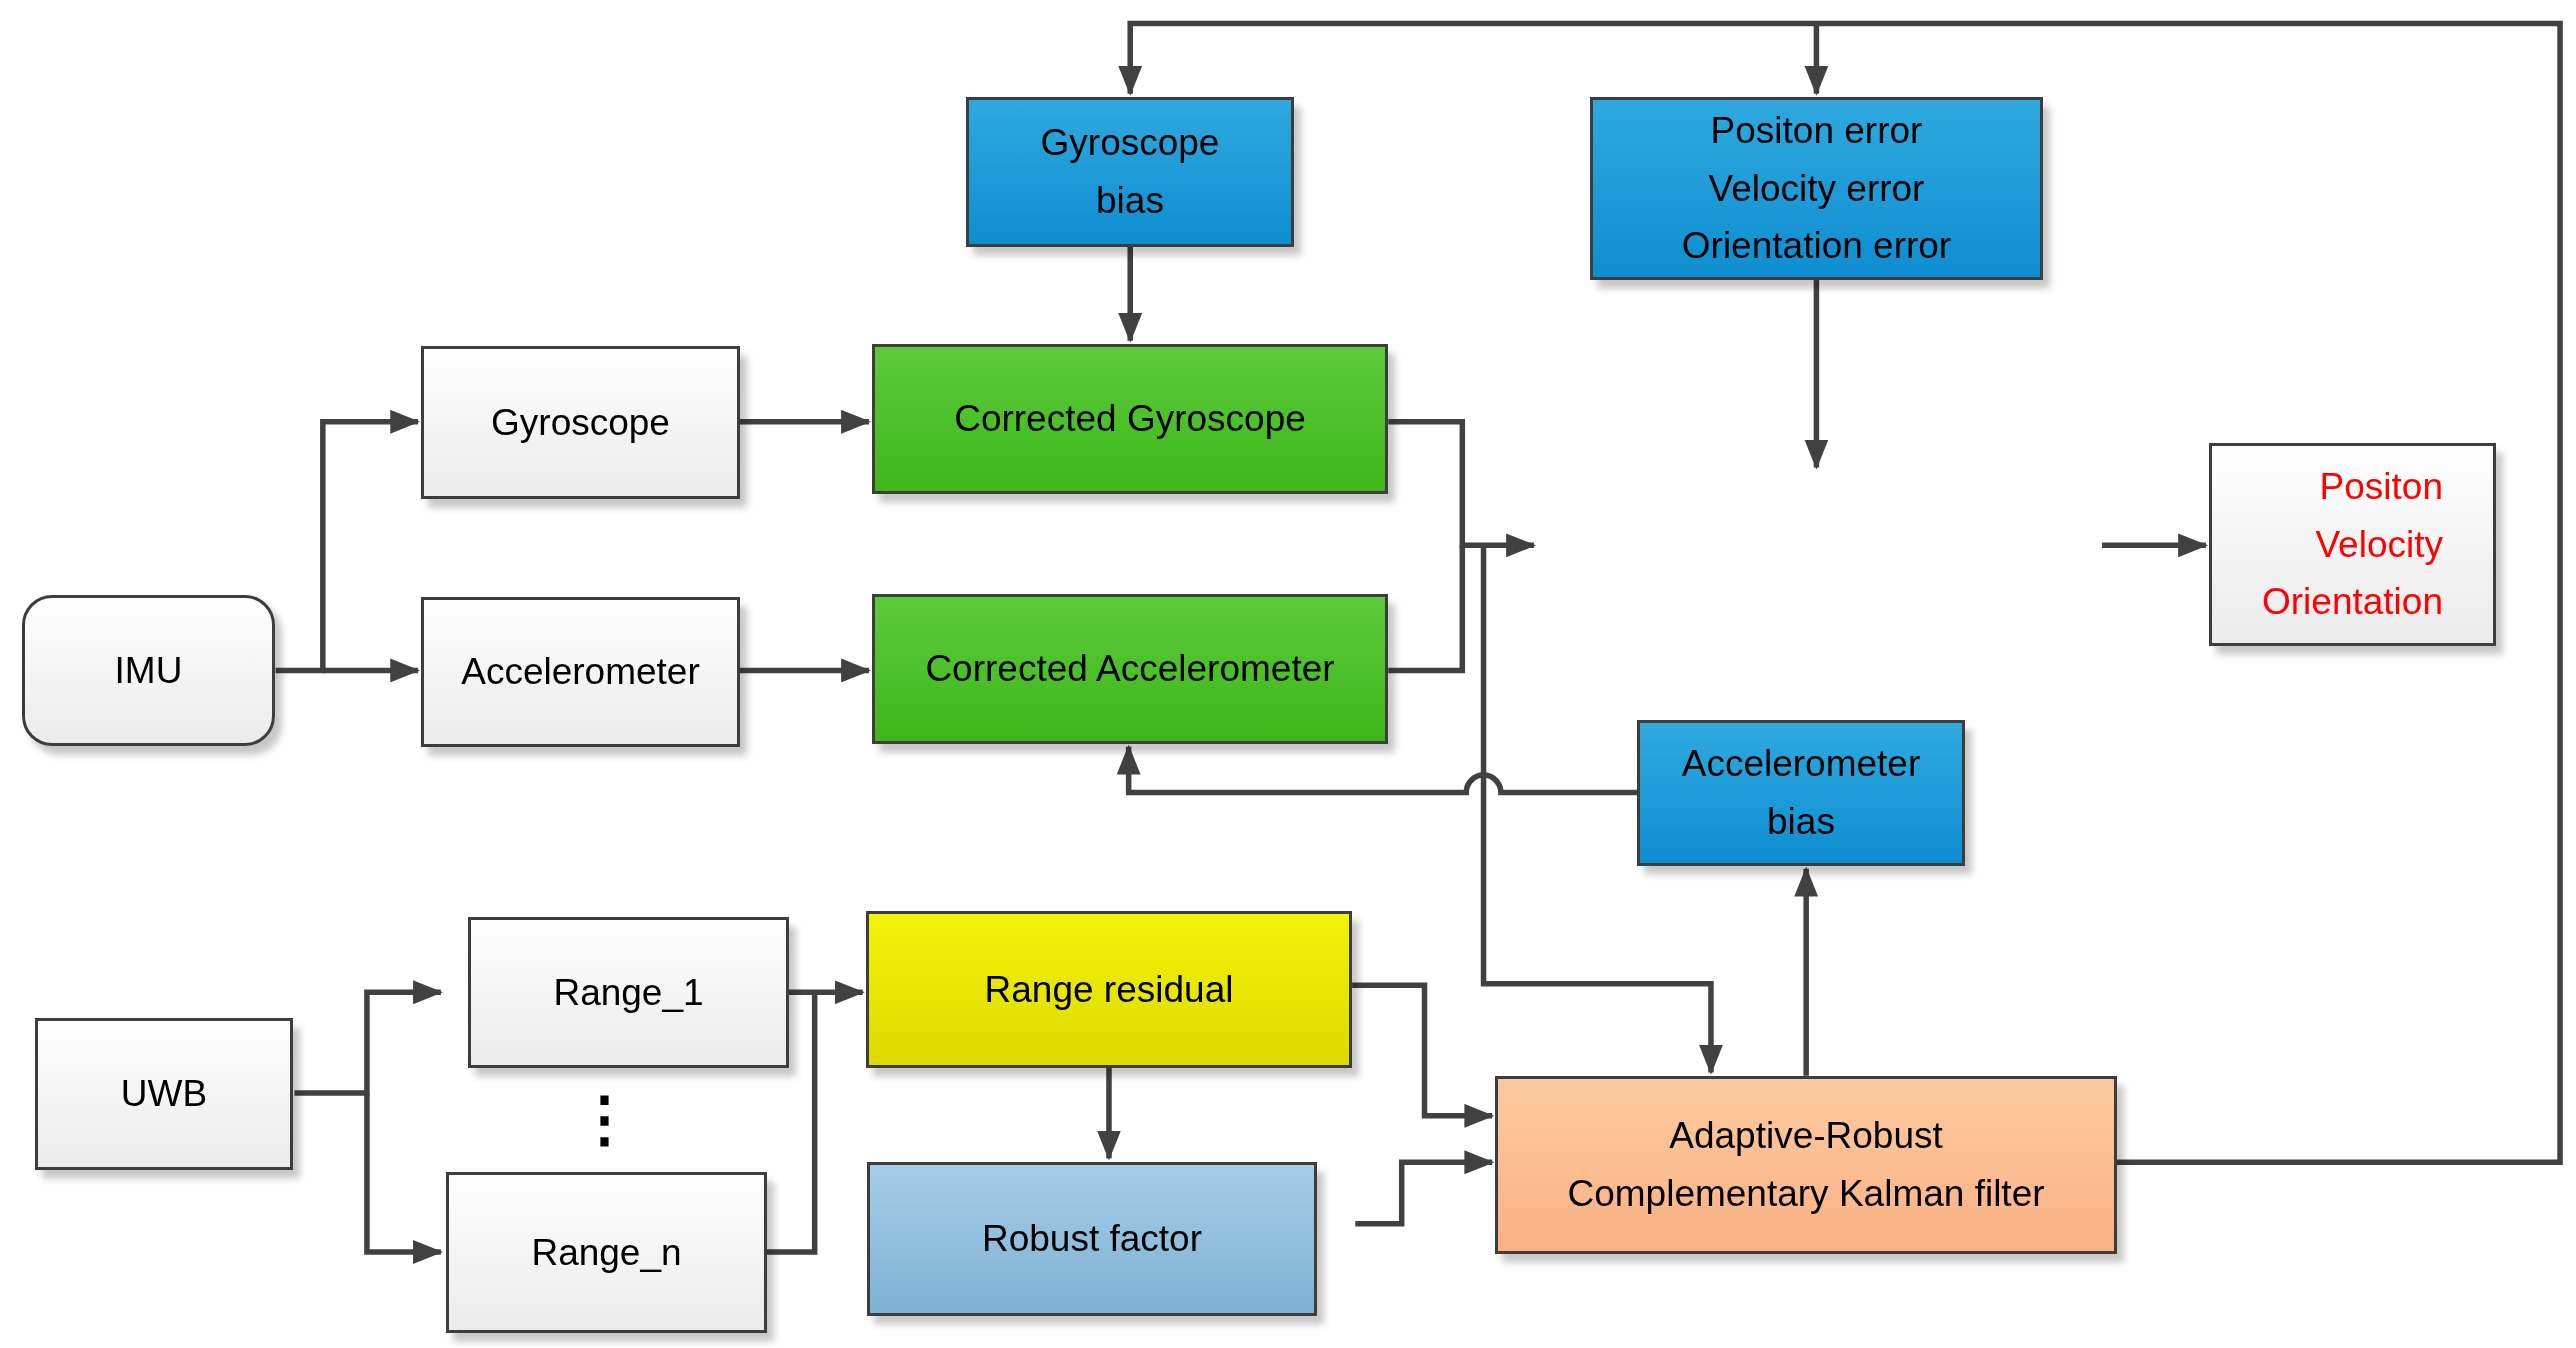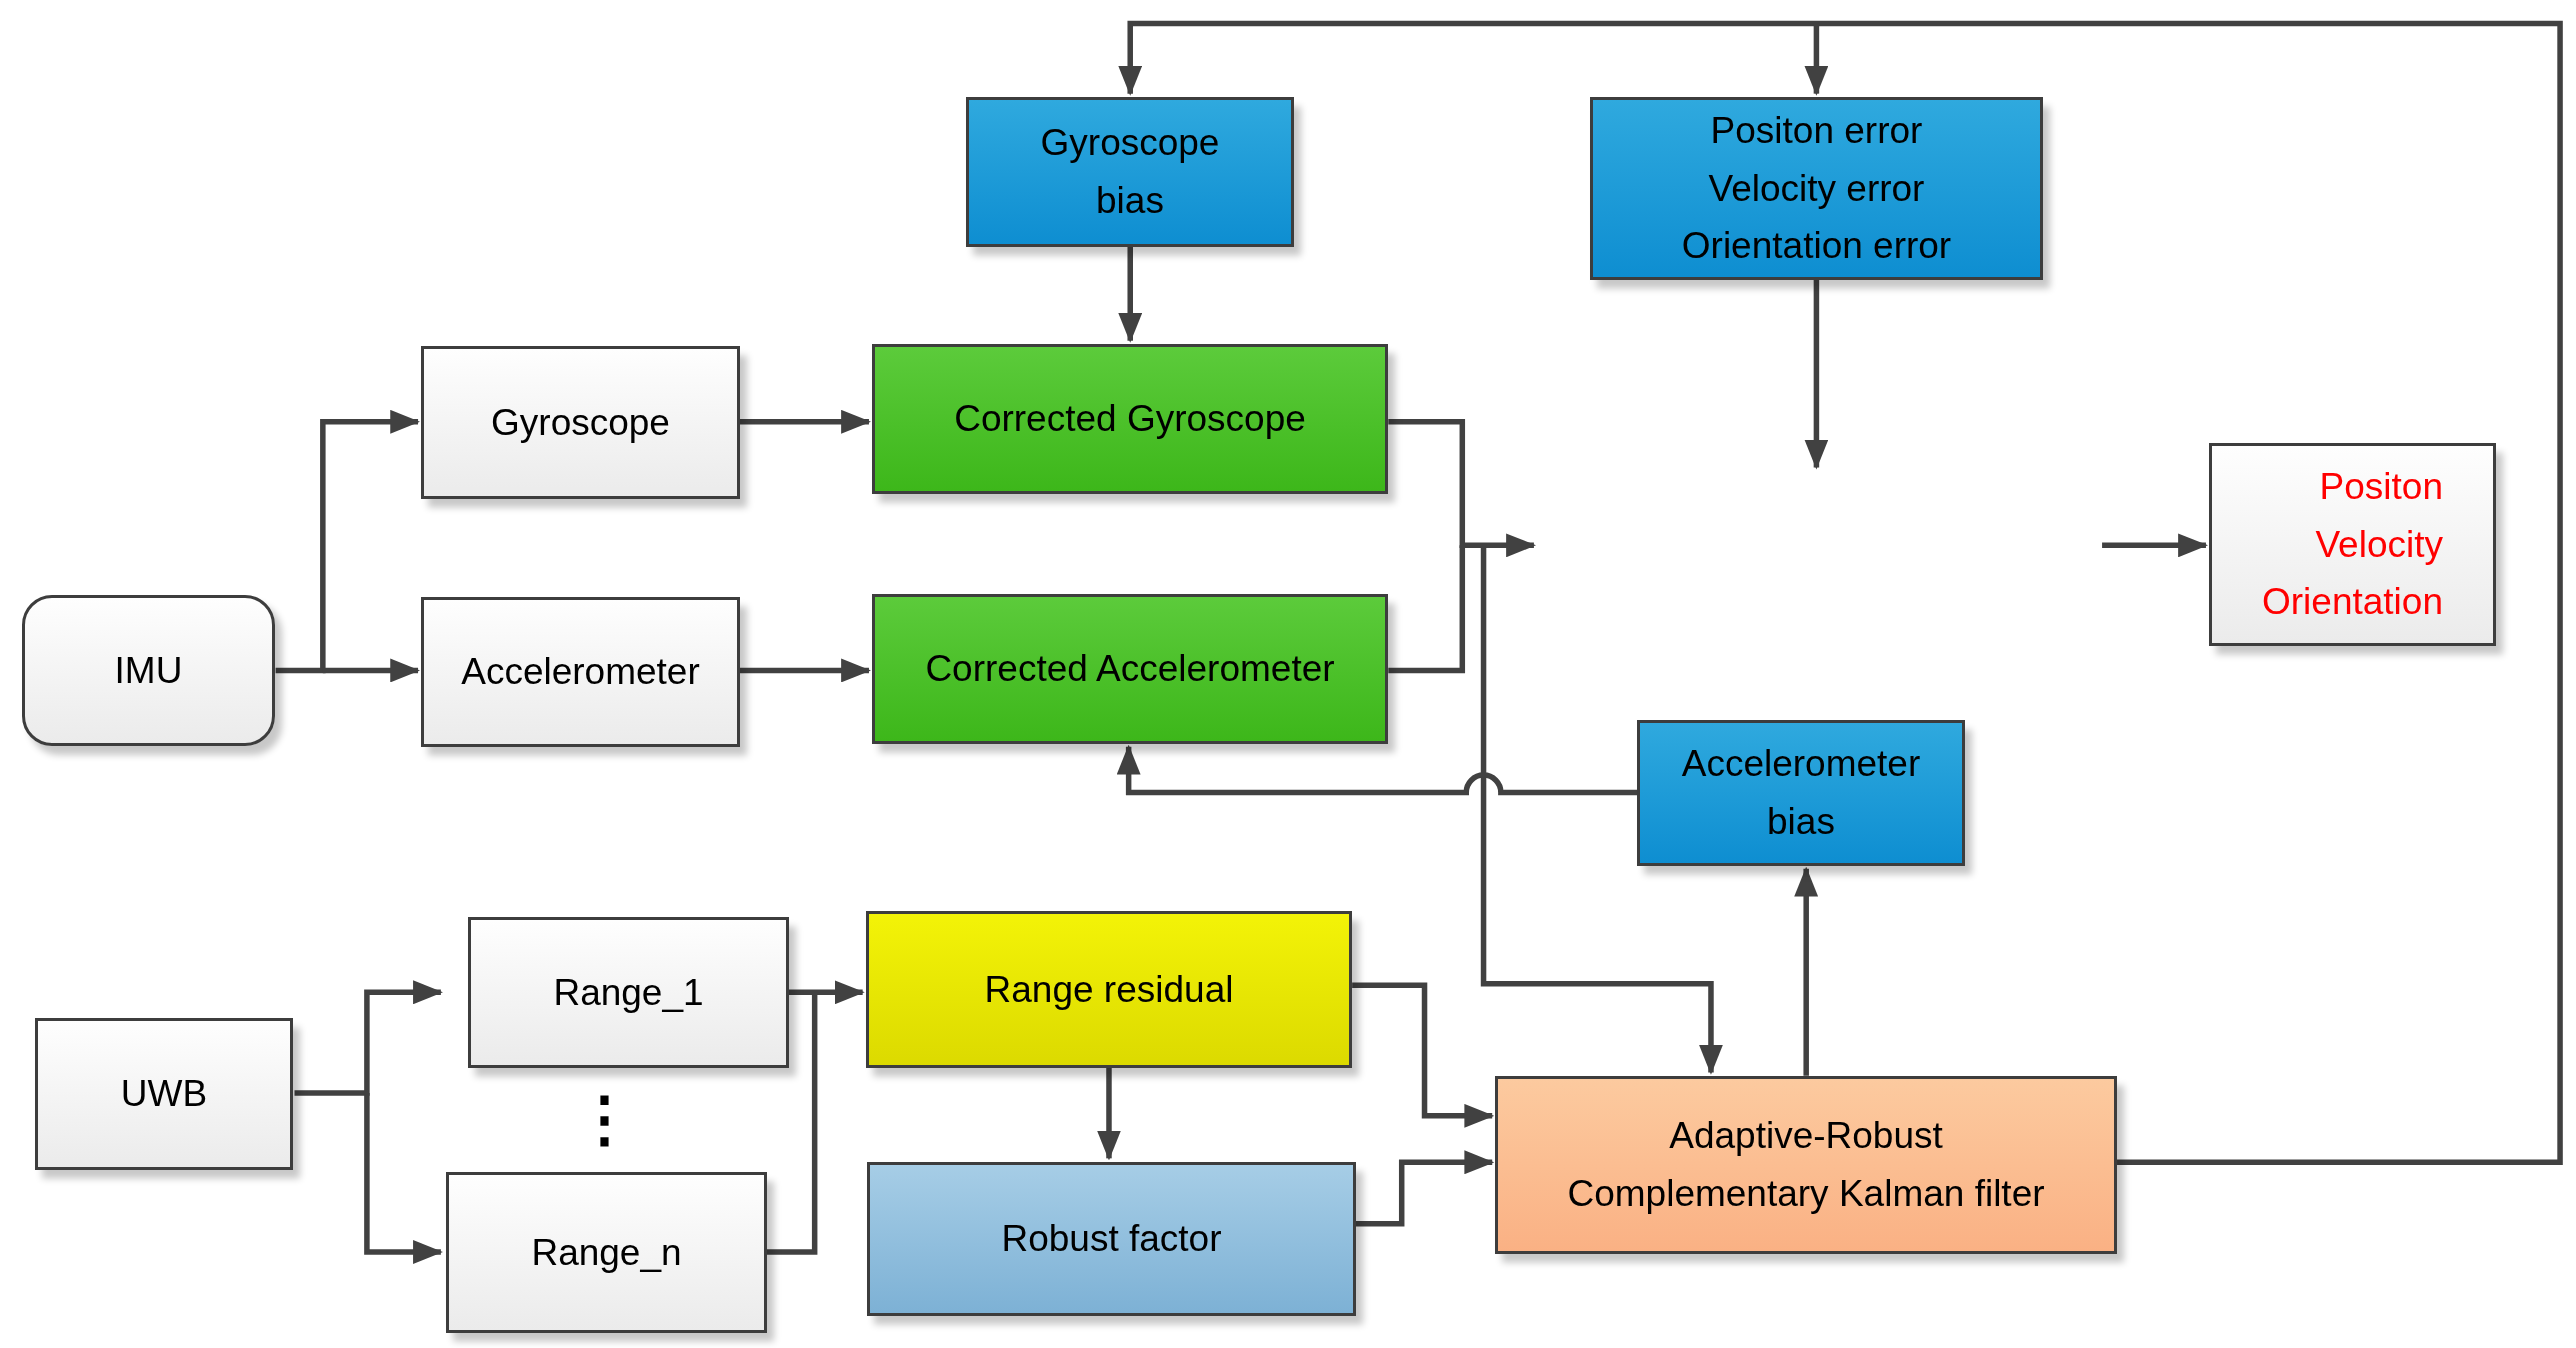--- a/index.html
+++ b/index.html
@@ -66,18 +66,18 @@
 Orientation error</div>
     <div class="node f-white red-text" style="left: 2209px; top: 443px; width: 287px; height: 203px; text-align: right;">Positon
 Velocity
 Orientation</div>
     <div class="node f-blue" style="left: 1637px; top: 720px; width: 328px; height: 146px;">Accelerometer
 bias</div>
     <div class="node f-white" style="left: 35px; top: 1018px; width: 258px; height: 152px;">UWB</div>
     <div class="node f-white" style="left: 444px; top: 917px; width: 321px; height: 151px; margin-left: 24px;">Range_1</div>
     <div class="node f-white" style="left: 446px; top: 1172px; width: 321px; height: 161px;">Range_n</div>
     <div class="node f-yellow" style="left: 866px; top: 911px; width: 486px; height: 157px;">Range residual</div>
-    <div class="node f-lightblue" style="left: 867px; top: 1162px; width: 489px; height: 154px;">Robust factor</div>
+    <div class="node f-lightblue" style="left: 867px; top: 1162px; width: 450px; height: 154px;">Robust factor</div>
     <div class="node f-salmon" style="left: 1495px; top: 1076px; width: 622px; height: 178px;">Adaptive-Robust
 Complementary Kalman filter</div>
     <div class="node f-none" style="left: 573px; top: 1080px; width: 63px; height: 79px;">⋮</div>
   </div>
 
 
 </body></html>

